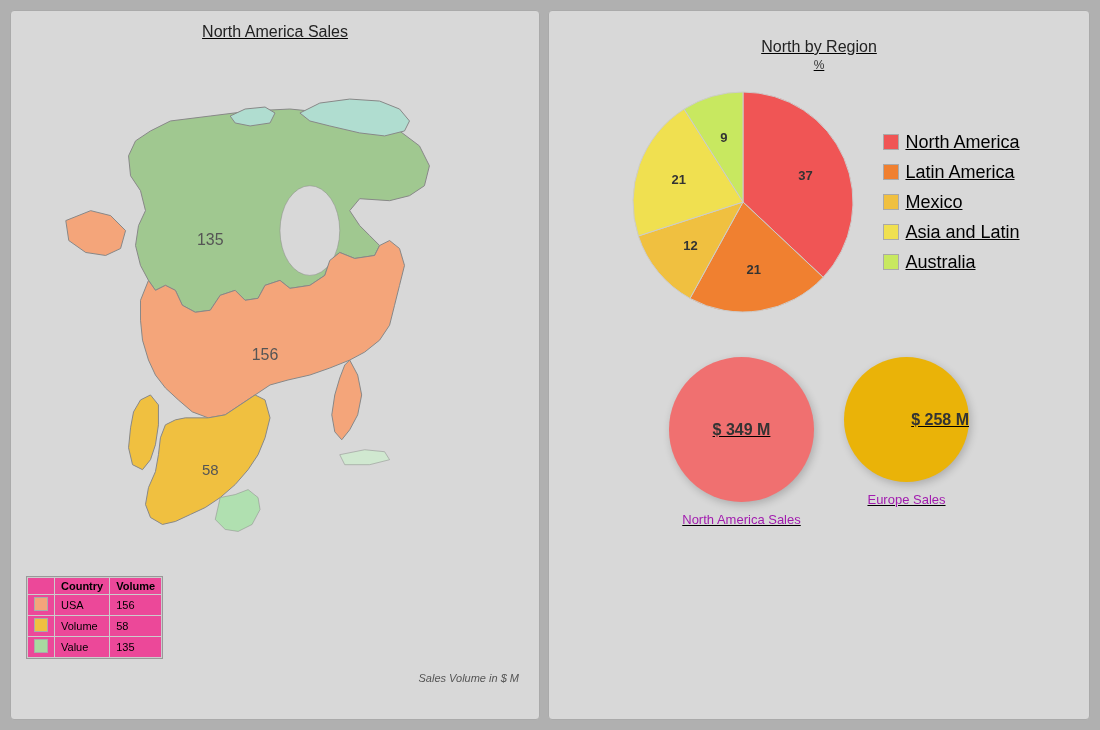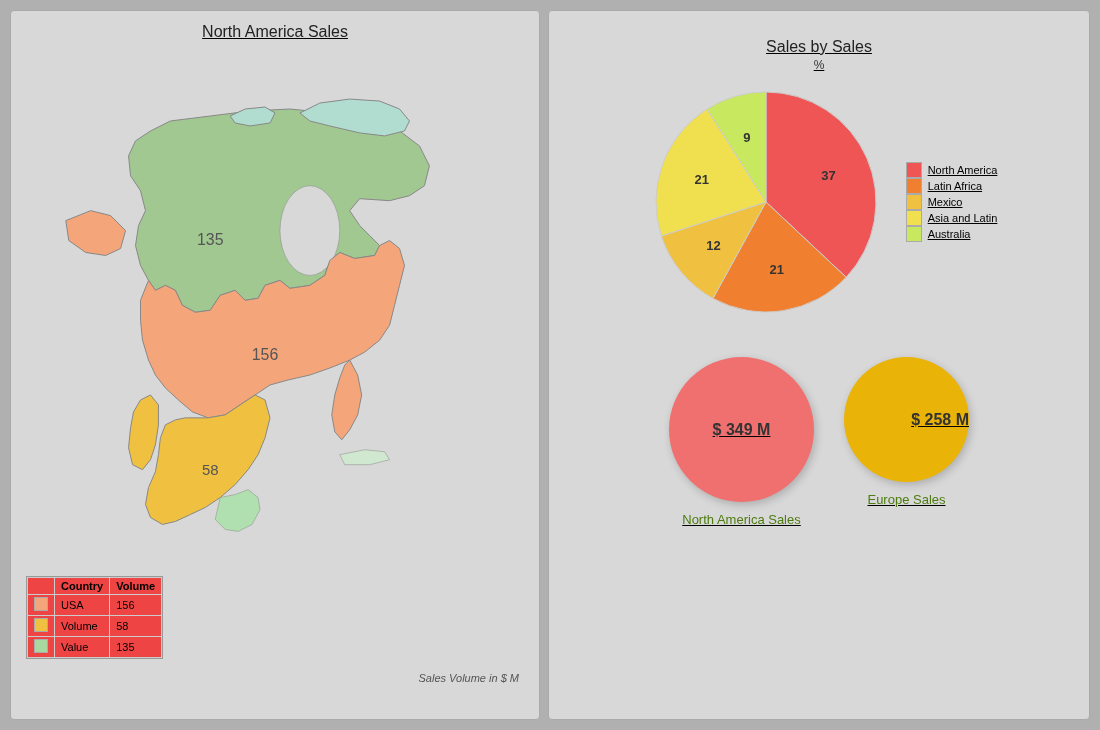--- a/index.html
+++ b/index.html
@@ -57,21 +57,21 @@
     }
     .map-svg {
       width: 100%;
       height: 100%;
     }
     
     .legend-table {
       position: absolute;
       bottom: 60px;
       left: 15px;
-      background: #ef4444;
+      background: #ec4899;
       border: 1px solid #999;
       font-size: 11px;
     }
     .legend-table table {
       border-collapse: collapse;
     }
     .legend-table td, .legend-table th {
       border: 1px solid #ccc;
       padding: 2px 6px;
     }
@@ -100,22 +100,22 @@
     .pie-and-legend {
       display: flex;
       flex-direction: row;
       align-items: center;
       margin-top: 5px;
       gap: 15px;
     }
     .pie-legend {
       display: flex;
       flex-direction: column;
-      gap: 0;
-      font-size: 11px;
+      gap: 9px;
+      font-size: 18px;
     }
     .pie-legend-item {
       display: flex;
       align-items: center;
       gap: 6px;
     }
     .pie-legend-color {
       width: 16px;
       height: 16px;
       border: 1px solid #aaa;
@@ -138,21 +138,21 @@
       border-radius: 50%;
       display: flex;
       align-items: center;
       justify-content: center;
       font-size: 16px;
       font-weight: bold;
       color: #333;
     }
     .bubble-label {
       font-size: 13px;
-      color: #4d7c0f;
+      color: #a21caf;
     }
   </style>
 </head>
 <body>
 
 <div class="main-container">
 
   <div class="left-panel">
     <div class="panel-title">North America Sales</div>
     <div class="map-container">
@@ -221,21 +221,21 @@
   </tr>
             </tbody>
         </table>
       </div>
 
       <div class="map-subtitle">Sales Volume in $ M</div>
     </div>
   </div>
 
   <div class="right-panel">
-    <div class="panel-title">Sales by Sales</div>
+    <div class="panel-title">North by Region</div>
     <div class="pie-subtitle">%</div>
 
     <div class="pie-and-legend">
 
       <svg width="250" height="250" viewBox="0 0 250 250" id="pie-svg">
       <path d="M 125 125 L 125 15 A 110 110 0 0 1 205.1865490163553 200.30018165215574 Z" fill="#f05555" stroke="#ccc" stroke-width="1"></path>
           <text x="187.59086547164753" y="102.91451385870795" text-anchor="middle" font-size="13" font-weight="bold" fill="#333">37</text>
           <path d="M 125 125 L 205.1865490163553 200.30018165215574 A 110 110 0 0 1 72.00709584881135 221.393734804825 Z" fill="#f08030" stroke="#ccc" stroke-width="1"></path>
           <text x="135.66883051574376" y="197.36034482858838" text-anchor="middle" font-size="13" font-weight="bold" fill="#333">21</text>
           <path d="M 125 125 L 72.00709584881135 221.393734804825 A 110 110 0 0 1 20.383783207533128 158.99186938124427 Z" fill="#f0c040" stroke="#ccc" stroke-width="1"></path>
@@ -246,21 +246,21 @@
           <text x="105.97280656812448" y="64.5079706368325" text-anchor="middle" font-size="13" font-weight="bold" fill="#333">9</text>
         </svg>
 
       <div class="pie-legend" id="pie-legend">
       <div class="pie-legend-item">
     <div class="pie-legend-color" style="background:#f05555"></div>
     <span>North America</span>
   </div>
           <div class="pie-legend-item">
     <div class="pie-legend-color" style="background:#f08030"></div>
-    <span>Latin Africa</span>
+    <span>Latin America</span>
   </div>
           <div class="pie-legend-item">
     <div class="pie-legend-color" style="background:#f0c040"></div>
     <span>Mexico</span>
   </div>
           <div class="pie-legend-item">
     <div class="pie-legend-color" style="background:#f0e050"></div>
     <span>Asia and Latin</span>
   </div>
           <div class="pie-legend-item">

